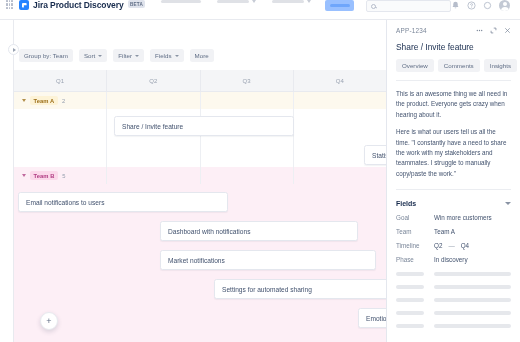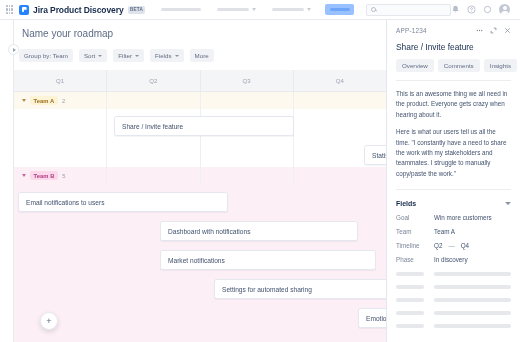--- a/index.html
+++ b/index.html
@@ -9,21 +9,21 @@
     background: #fff;
     overflow: hidden;
     color: #42526e;
   }
   .app { position: relative; width: 520px; height: 342px; }
 
   
   .topnav {
     position: absolute; top: 0; left: 0; width: 520px; height: 20px;
     background: #fff; border-bottom: 1px solid #e8eaef;
-    display: flex; align-items: center; padding: 0 6px;
+    display: flex; align-items: flex-start; padding: 0 6px;
   }
   .grid-icon { width: 9px; height: 9px; display: grid;
     grid-template-columns: repeat(3,1fr); grid-template-rows: repeat(3,1fr);
     gap: 1px; margin-right: 6px; }
   .grid-icon i { background: #b6bdcb; border-radius: .5px; }
   .brand-logo {
     width: 10px; height: 10px; border-radius: 2px; background: #2684ff;
     margin-right: 4px; position: relative; flex: none;
   }
   .brand-logo::after {
@@ -207,21 +207,20 @@
       </div>
       <div class="avatar-c"></div>
     </div>
   </div>
 
   <div class="rail"></div>
   <div class="rail-toggle">
     <div class="chev"></div>
   </div>
 
-  <div class="rm-title">Name your roadmap</div>
 
   <div class="toolbar">
     <div class="tb-btn">
       <span>Group by: Team</span>
     </div>
     <div class="tb-btn">
       <span>Sort</span>
       <span class="tb-caret"></span>
     </div>
     <div class="tb-btn">

